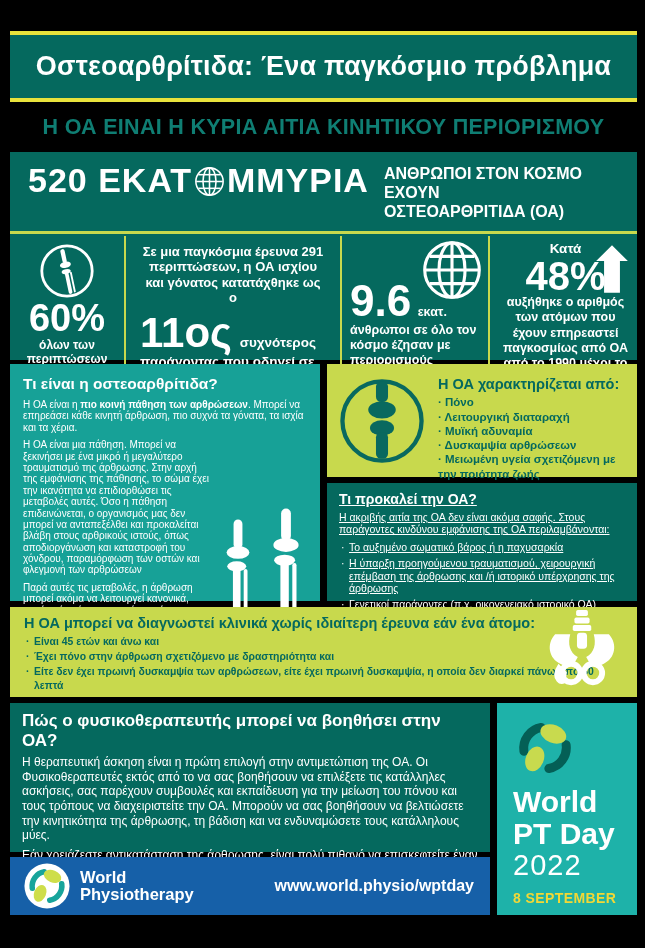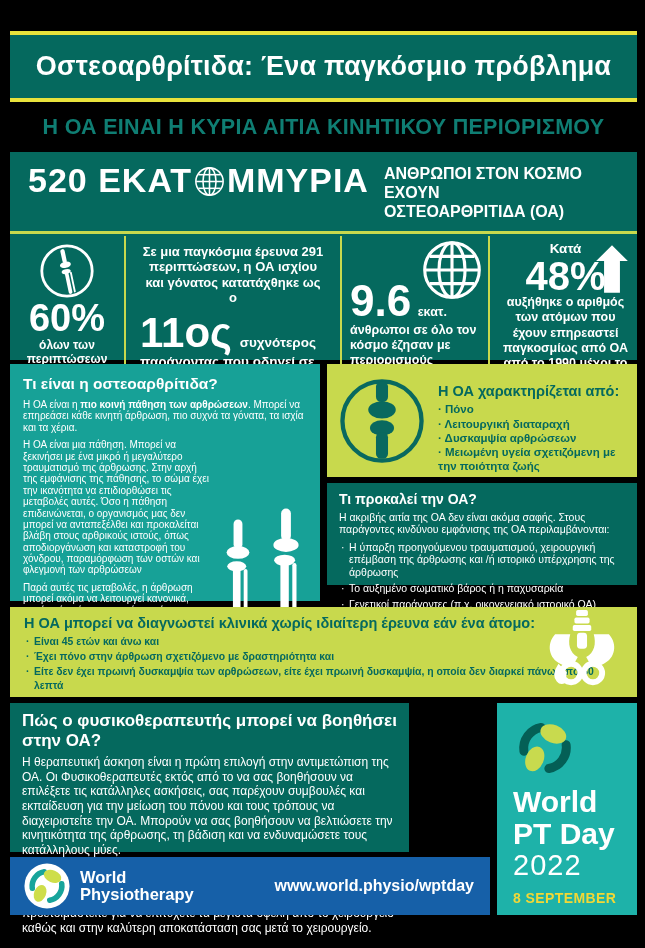--- a/index.html
+++ b/index.html
@@ -61,36 +61,36 @@
   .knee-float svg:last-child{height:152px;width:42px;}
   
   #characterized{left:327px;top:364px;width:310px;height:113px;background:var(--lime);color:var(--dteal);
     display:flex;align-items:center;padding:6px 12px;}
   #characterized .jicon{width:86px;height:86px;flex-shrink:0;margin-right:13px;}
   #characterized h2{font-size:14.5px;margin:16px 0 3px;font-weight:bold;}
   #characterized ul{margin:0;padding:0;list-style:none;}
   #characterized li{font-size:11.5px;line-height:1.24;font-weight:bold;}
   #characterized li::before{content:"· ";}
   
-  #causes{left:327px;top:483px;width:310px;height:102px;background:var(--dteal);color:#fff;padding:8px 12px;}
+  #causes{left:327px;top:483px;width:310px;height:118px;background:var(--dteal);color:#fff;padding:8px 12px;text-decoration:underline;}
   #causes h2{font-size:14px;margin:0 0 4px;font-weight:bold;}
   #causes .intro{font-size:10.5px;line-height:1.18;margin:0 0 5px;}
   #causes ul{margin:0;padding:0;list-style:none;}
   #causes li{font-size:10.5px;line-height:1.18;margin-bottom:4px;position:relative;padding-left:10px;}
   #causes li::before{content:"·";position:absolute;left:2px;}
   
   #diagnosis{left:10px;top:607px;width:627px;height:90px;background:var(--lime);color:var(--dteal);padding:8px 14px;}
   #diagnosis h2{font-size:14.5px;margin:0 0 4px;font-weight:bold;}
   #diagnosis ul{margin:0;padding:0;list-style:none;max-width:578px;}
   #diagnosis li{font-size:10.4px;line-height:1.42;font-weight:bold;position:relative;padding-left:10px;}
   #diagnosis li::before{content:"·";position:absolute;left:2px;}
   #diagnosis .footnote{font-size:10.4px;line-height:1.42;font-weight:bold;}
   #diagnosis .pelvis{position:absolute;right:16px;top:3px;height:84px;width:78px;}
   
-  #how-help{left:10px;top:703px;width:399px;height:149px;background:var(--dteal);color:#fff;padding:8px 12px 4px;}
+  #how-help{left:10px;top:703px;width:480px;height:149px;background:var(--dteal);color:#fff;padding:8px 12px 4px;}
   #how-help h2{font-size:17px;margin:0 0 4px;font-weight:bold;}
   #how-help p{font-size:12px;line-height:1.22;margin:0 0 5px;}
   
   #pt-day{left:497px;top:703px;width:140px;height:212px;background:var(--bteal);color:#fff;padding:13px 0 0 16px;}
   #pt-day .logo{width:64px;height:64px;display:block;margin-bottom:6px;}
   .pt-line{font-size:30px;font-weight:bold;line-height:1.07;}
   .pt-year{font-size:29px;font-weight:normal;line-height:1.07;letter-spacing:1px;}
   .pt-date{font-size:14px;font-weight:bold;color:var(--dyellow);margin-top:9px;letter-spacing:.4px;}
   
   #footer{left:10px;top:857px;width:480px;height:58px;background:var(--blue);color:#fff;
@@ -206,32 +206,33 @@
       <ellipse cx="50" cy="37" rx="16" ry="10"></ellipse>
       <ellipse cx="50" cy="58" rx="14" ry="9"></ellipse>
       <rect x="43" y="63" width="14" height="31" rx="6"></rect>
     </g>
   </svg>
   <div>
     <h2>Η ΟΑ χαρακτηρίζεται από:</h2>
     <ul>
       <li>Πόνο</li>
       <li>Λειτουργική διαταραχή</li>
+      <li>Μυϊκή αδυναμία</li>
       <li>Δυσκαμψία αρθρώσεων</li>
       <li>Μειωμένη υγεία σχετιζόμενη με την ποιότητα ζωής</li>
     </ul>
   </div>
 </div>
 
 <div class="sec" id="causes">
   <h2>Τι προκαλεί την ΟΑ?</h2>
   <div class="intro">Η ακριβής αιτία της ΟΑ δεν είναι ακόμα σαφής.  Στους παράγοντες κινδύνου εμφάνισης της ΟΑ περιλαμβάνονται:</div>
   <ul>
+    <li>Το αυξημένο σωματικό βάρος ή η  παχυσαρκία</li>
     <li>Η ύπαρξη προηγούμενου τραυματισμού, χειρουργική επέμβαση της άρθρωσης και /ή ιστορικό υπέρχρησης της άρθρωσης</li>
-    <li>Το αυξημένο σωματικό βάρος ή η  παχυσαρκία</li>
     <li>Γενετικοί παράγοντες (π.χ. οικογενειακό ιστορικό ΟΑ)</li>
   </ul>
 </div>
 
 <div class="sec" id="diagnosis">
   <h2>Η ΟΑ μπορεί να διαγνωστεί κλινικά χωρίς ιδιαίτερη έρευνα εάν ένα άτομο:</h2>
   <ul>
     <li>Είναι 45 ετών και άνω και</li>
     <li>Έχει πόνο στην άρθρωση σχετιζόμενο με δραστηριότητα και</li>
     <li>Είτε δεν έχει πρωινή δυσκαμψία των αρθρώσεων, είτε έχει πρωινή δυσκαμψία, η οποία δεν διαρκεί πάνω από 30 λεπτά</li>

